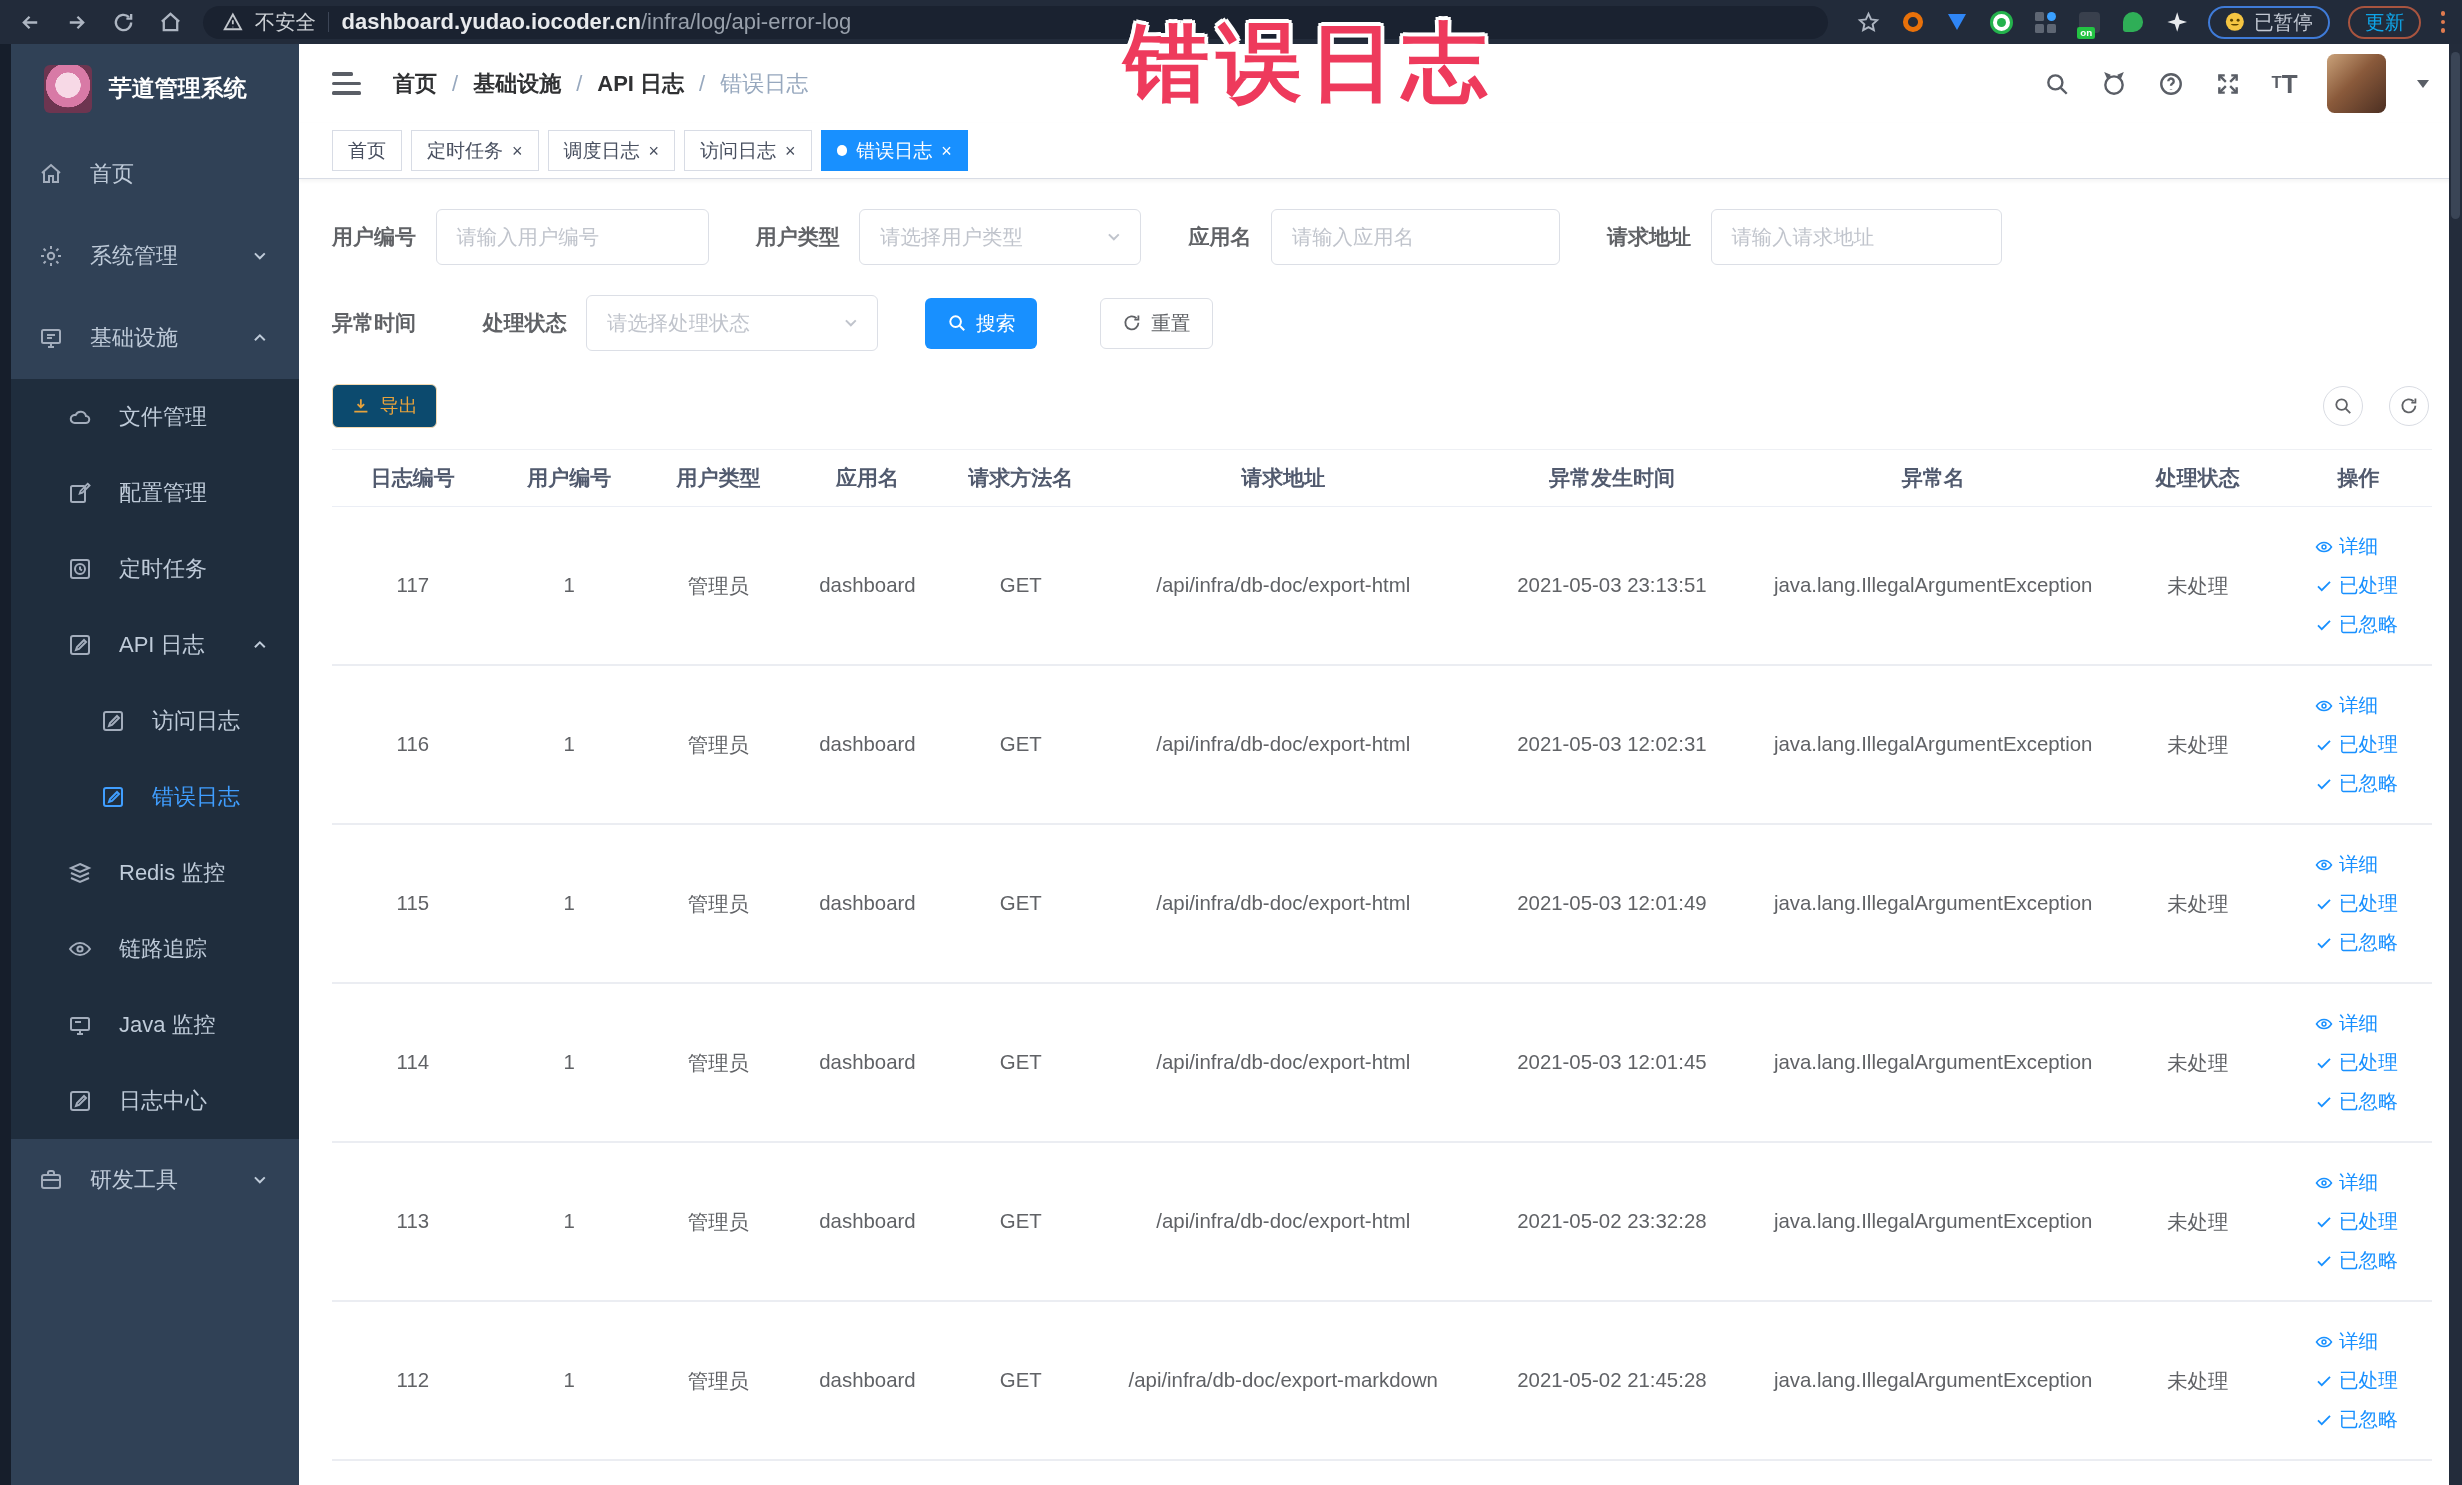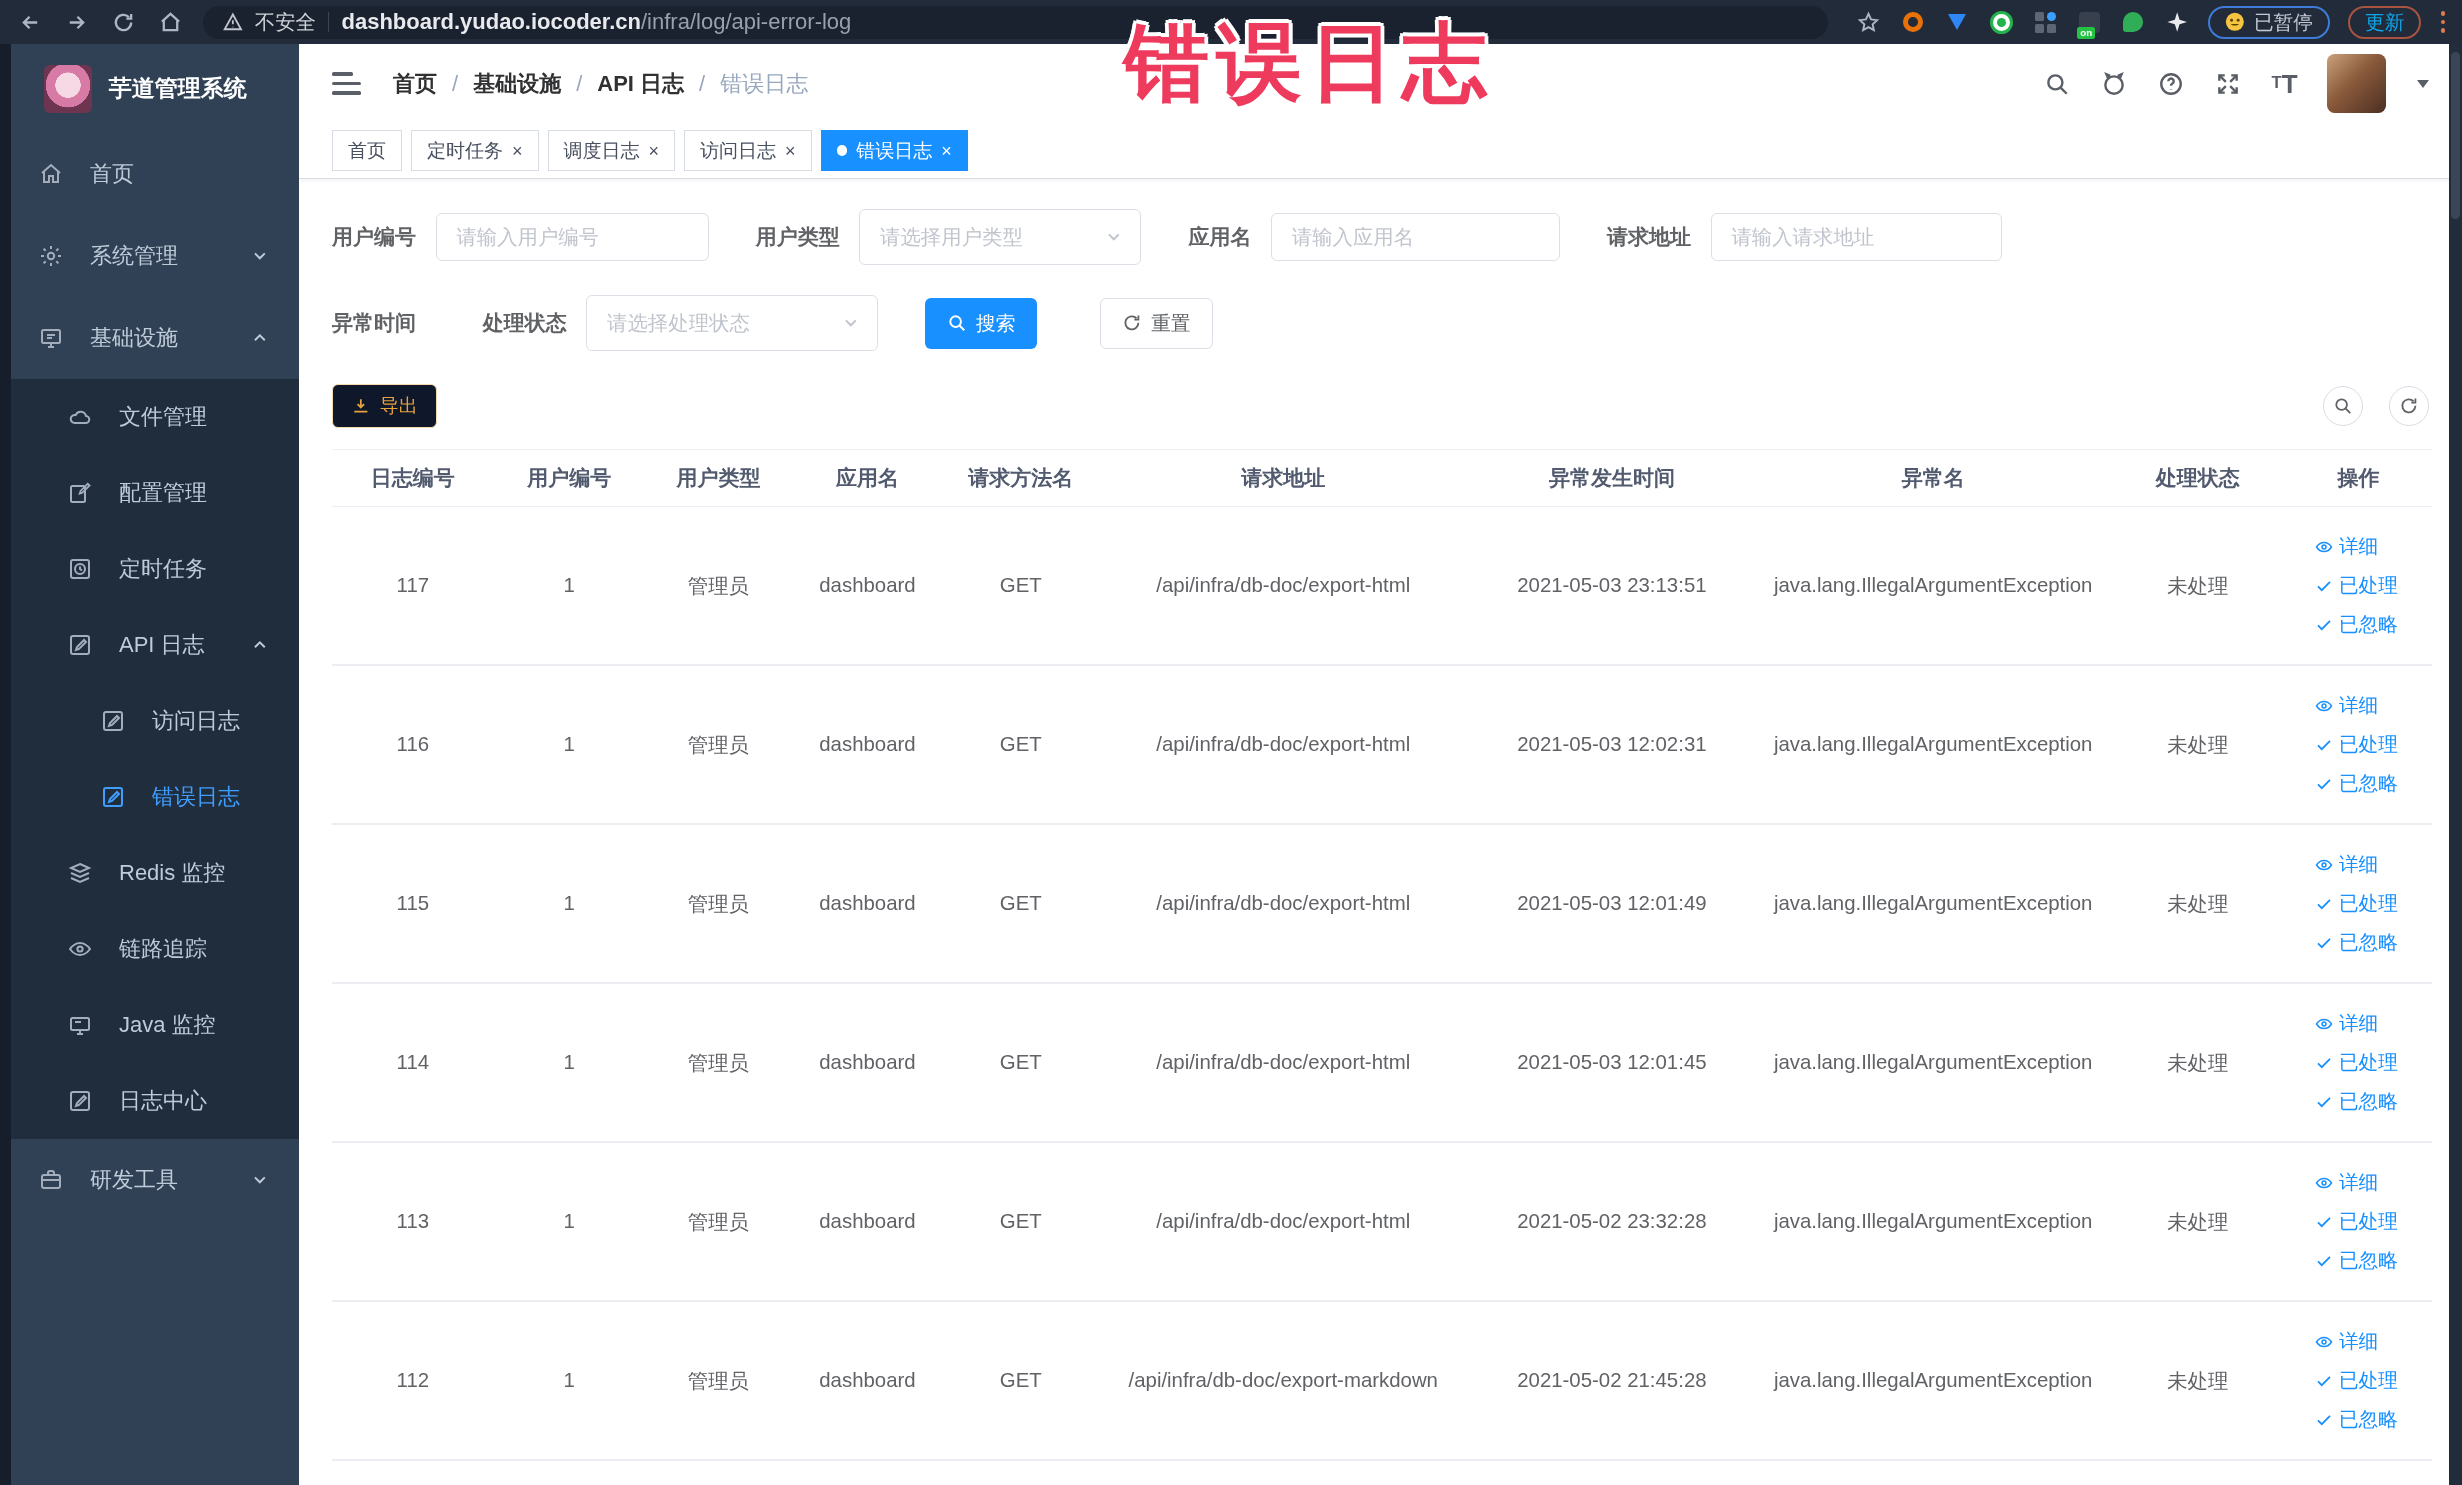--- a/index.html
+++ b/index.html
@@ -99,38 +99,38 @@
   .tag .dot{width:10.6px;height:10.6px;border-radius:50%;background:#fff;display:none;}
   .tag .x{font-size:18px;line-height:1;color:inherit;}
   .tag.active{background:#1890ff;border-color:#1890ff;color:#fff;}
   .tag.active .dot{display:block;}
 
   
   .main{padding:0;}
   .frow{display:flex;align-items:center;padding-left:33px;margin-top:30px;height:56px;}
   .fg{display:flex;align-items:center;margin-right:47px;}
   .fg .flabel{font-size:21px;font-weight:700;color:#606266;margin-right:19.7px;white-space:nowrap;}
-  .inp{height:48px;border:1.5px solid #dcdfe6;border-radius:6px;padding:0 19.7px;font-size:20.4px;color:#606266;
+  .inp{height:56px;border:1.5px solid #dcdfe6;border-radius:6px;padding:0 19.7px;font-size:20.4px;color:#606266;
     box-sizing:border-box;outline:none;background:#fff;font-family:inherit;}
   .inp::placeholder{color:#c0c4cc;}
   .sel{height:56px;border:1.5px solid #dcdfe6;border-radius:6px;padding:0 16.7px 0 19.7px;box-sizing:border-box;
     display:flex;align-items:center;justify-content:space-between;background:#fff;cursor:pointer;}
   .sel .ph{font-size:20.4px;color:#c0c4cc;white-space:nowrap;}
   .sel svg{width:19.7px;height:19.7px;color:#c0c4cc;}
   .drange{height:56px;border:1.5px solid #dcdfe6;border-radius:6px;box-sizing:border-box;display:flex;
     align-items:center;gap:13.6px;padding:0 18px;background:#fff;}
   .drange svg{width:21px;height:21px;color:#c0c4cc;flex:none;}
   .drange .ph{font-size:20.4px;color:#c0c4cc;white-space:nowrap;}
   .drange .sep{font-size:20.4px;color:#c0c4cc;}
   .btn{height:51px;border-radius:6px;display:flex;align-items:center;gap:9px;padding:0 21px;
     font-size:19.7px;cursor:pointer;box-sizing:border-box;border:1.5px solid transparent;white-space:nowrap;}
   .btn svg{width:19.7px;height:19.7px;}
   .btn.primary{background:#1890ff;color:#fff;}
   .btn.plain{background:#fff;border-color:#dcdfe6;color:#606266;margin-left:24px;}
-  .btn.warn{height:44px;background:#0f172a;border-color:#f5dab1;color:#e6a23c;font-size:19px;padding:0 18px;}
+  .btn.warn{height:44px;background:#0c4a6e;border-color:#f5dab1;color:#e6a23c;font-size:19px;padding:0 18px;}
   .toolbar-row{display:flex;align-items:center;justify-content:space-between;padding:0 33px;margin-top:33px;}
   .circ-group{display:flex;align-items:center;gap:26px;}
   .circ{width:38px;height:38px;border-radius:50%;border:1.5px solid #d9dce3;display:flex;align-items:center;
     justify-content:center;color:#606266;cursor:pointer;background:#fff;}
   .circ svg{width:19.7px;height:19.7px;}
 
   
   .table{margin:21px 30px 0 33px;border-top:1.5px solid #eef0f4;}
   .thead{display:grid;grid-template-columns:7.7% 7.2% 7% 7.2% 7.4% 17.6% 13.7% 16.9% 8.3% 7%;
     height:56px;align-items:center;border-bottom:1.5px solid #ebeef5;}

